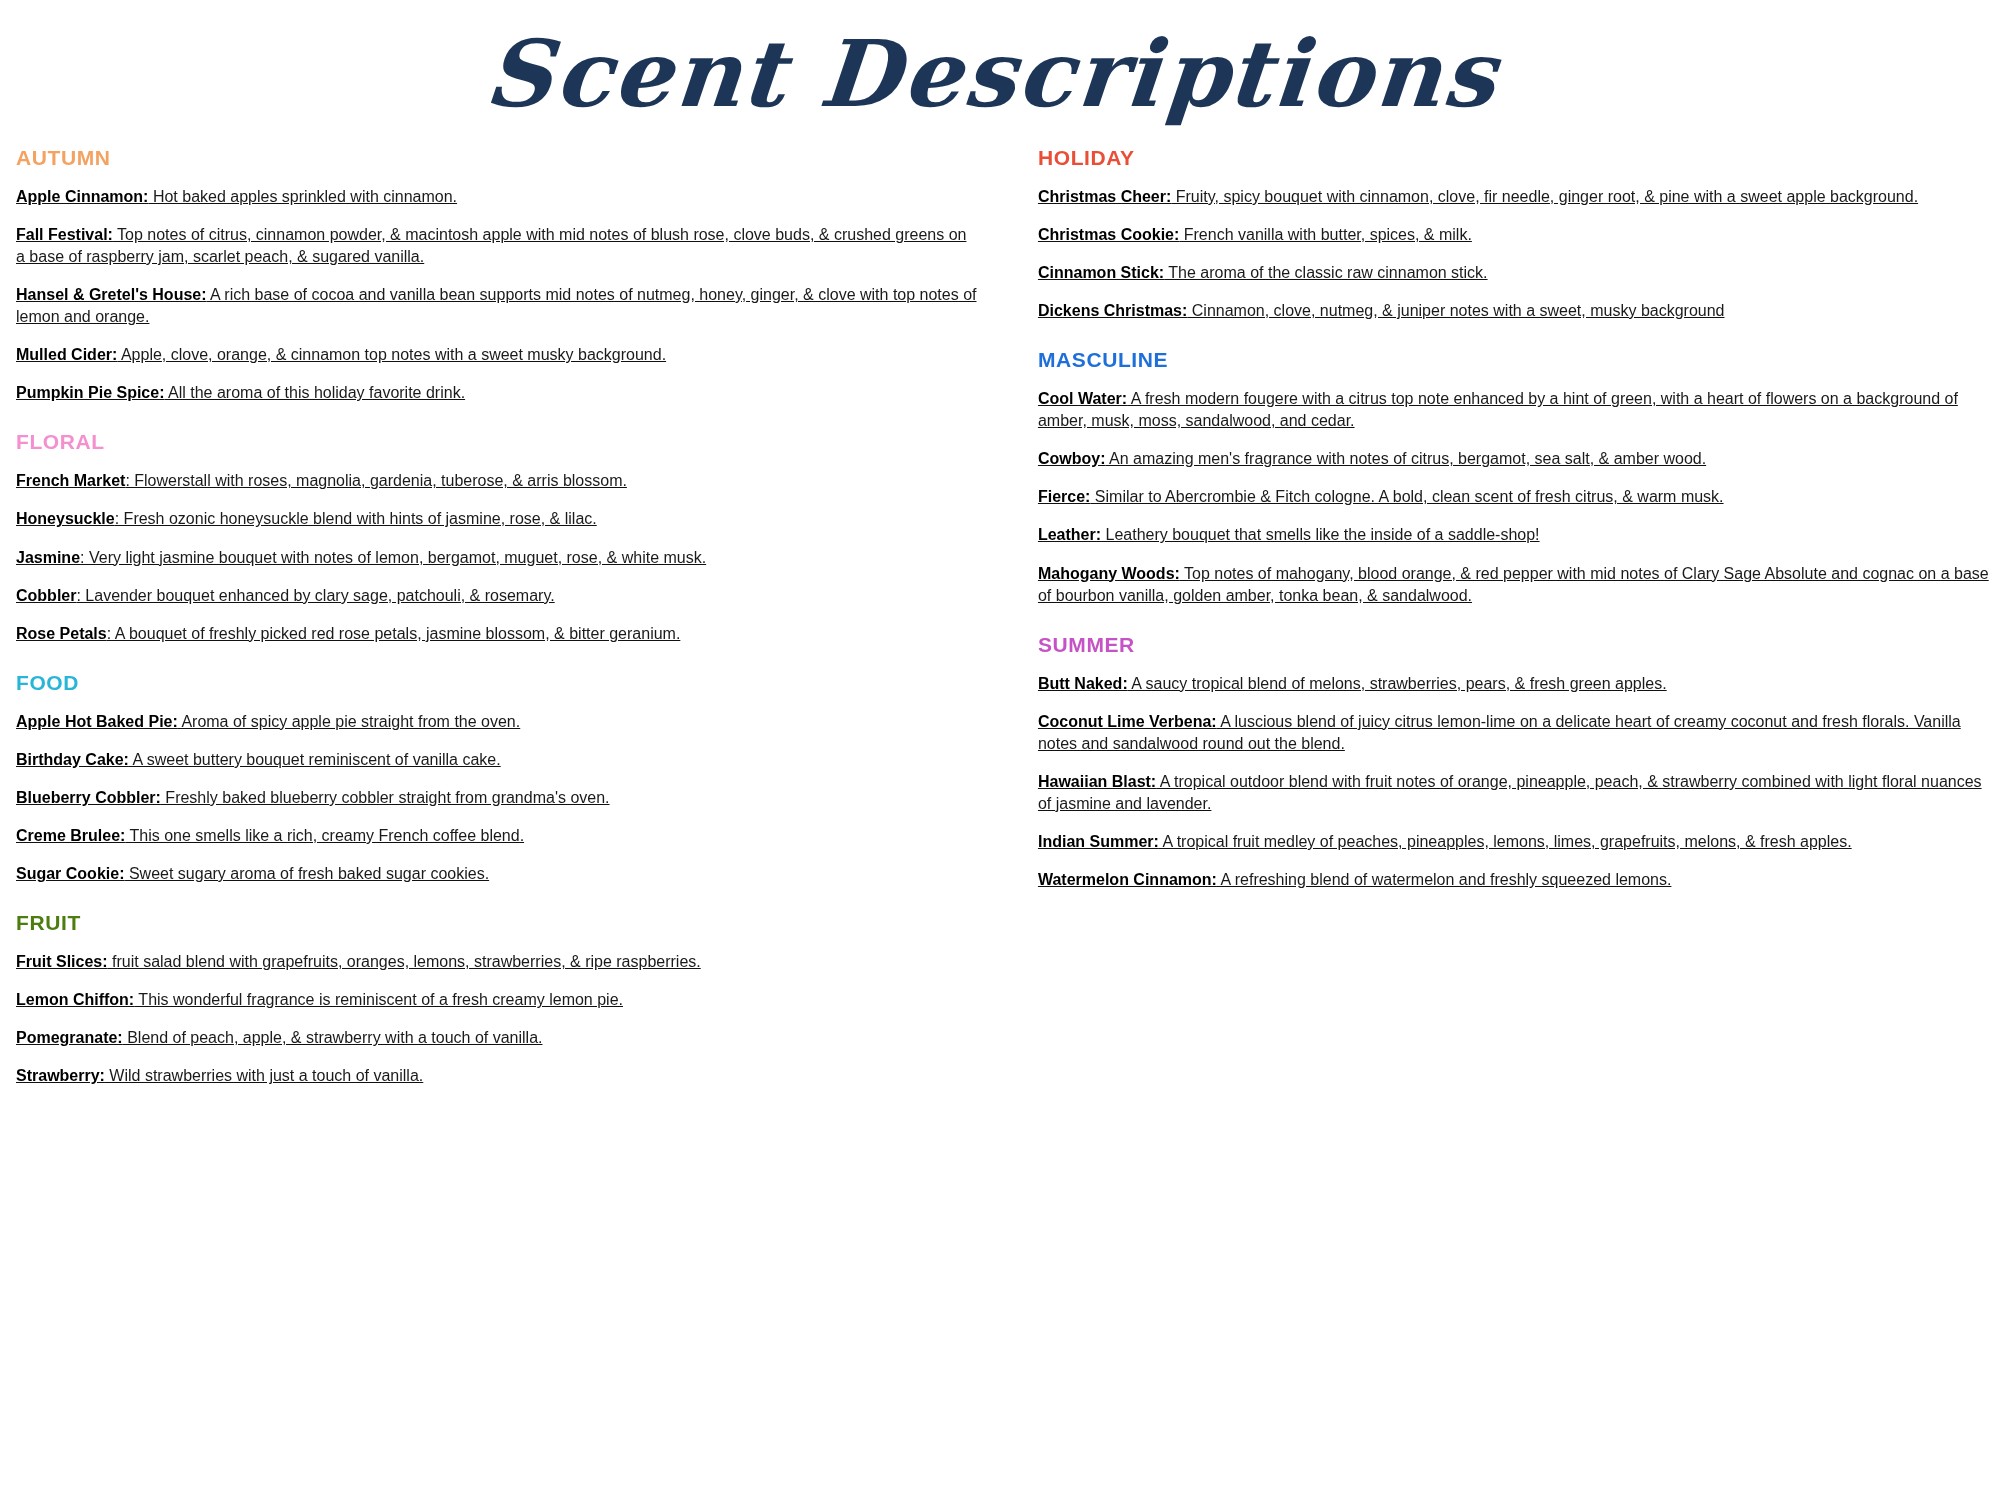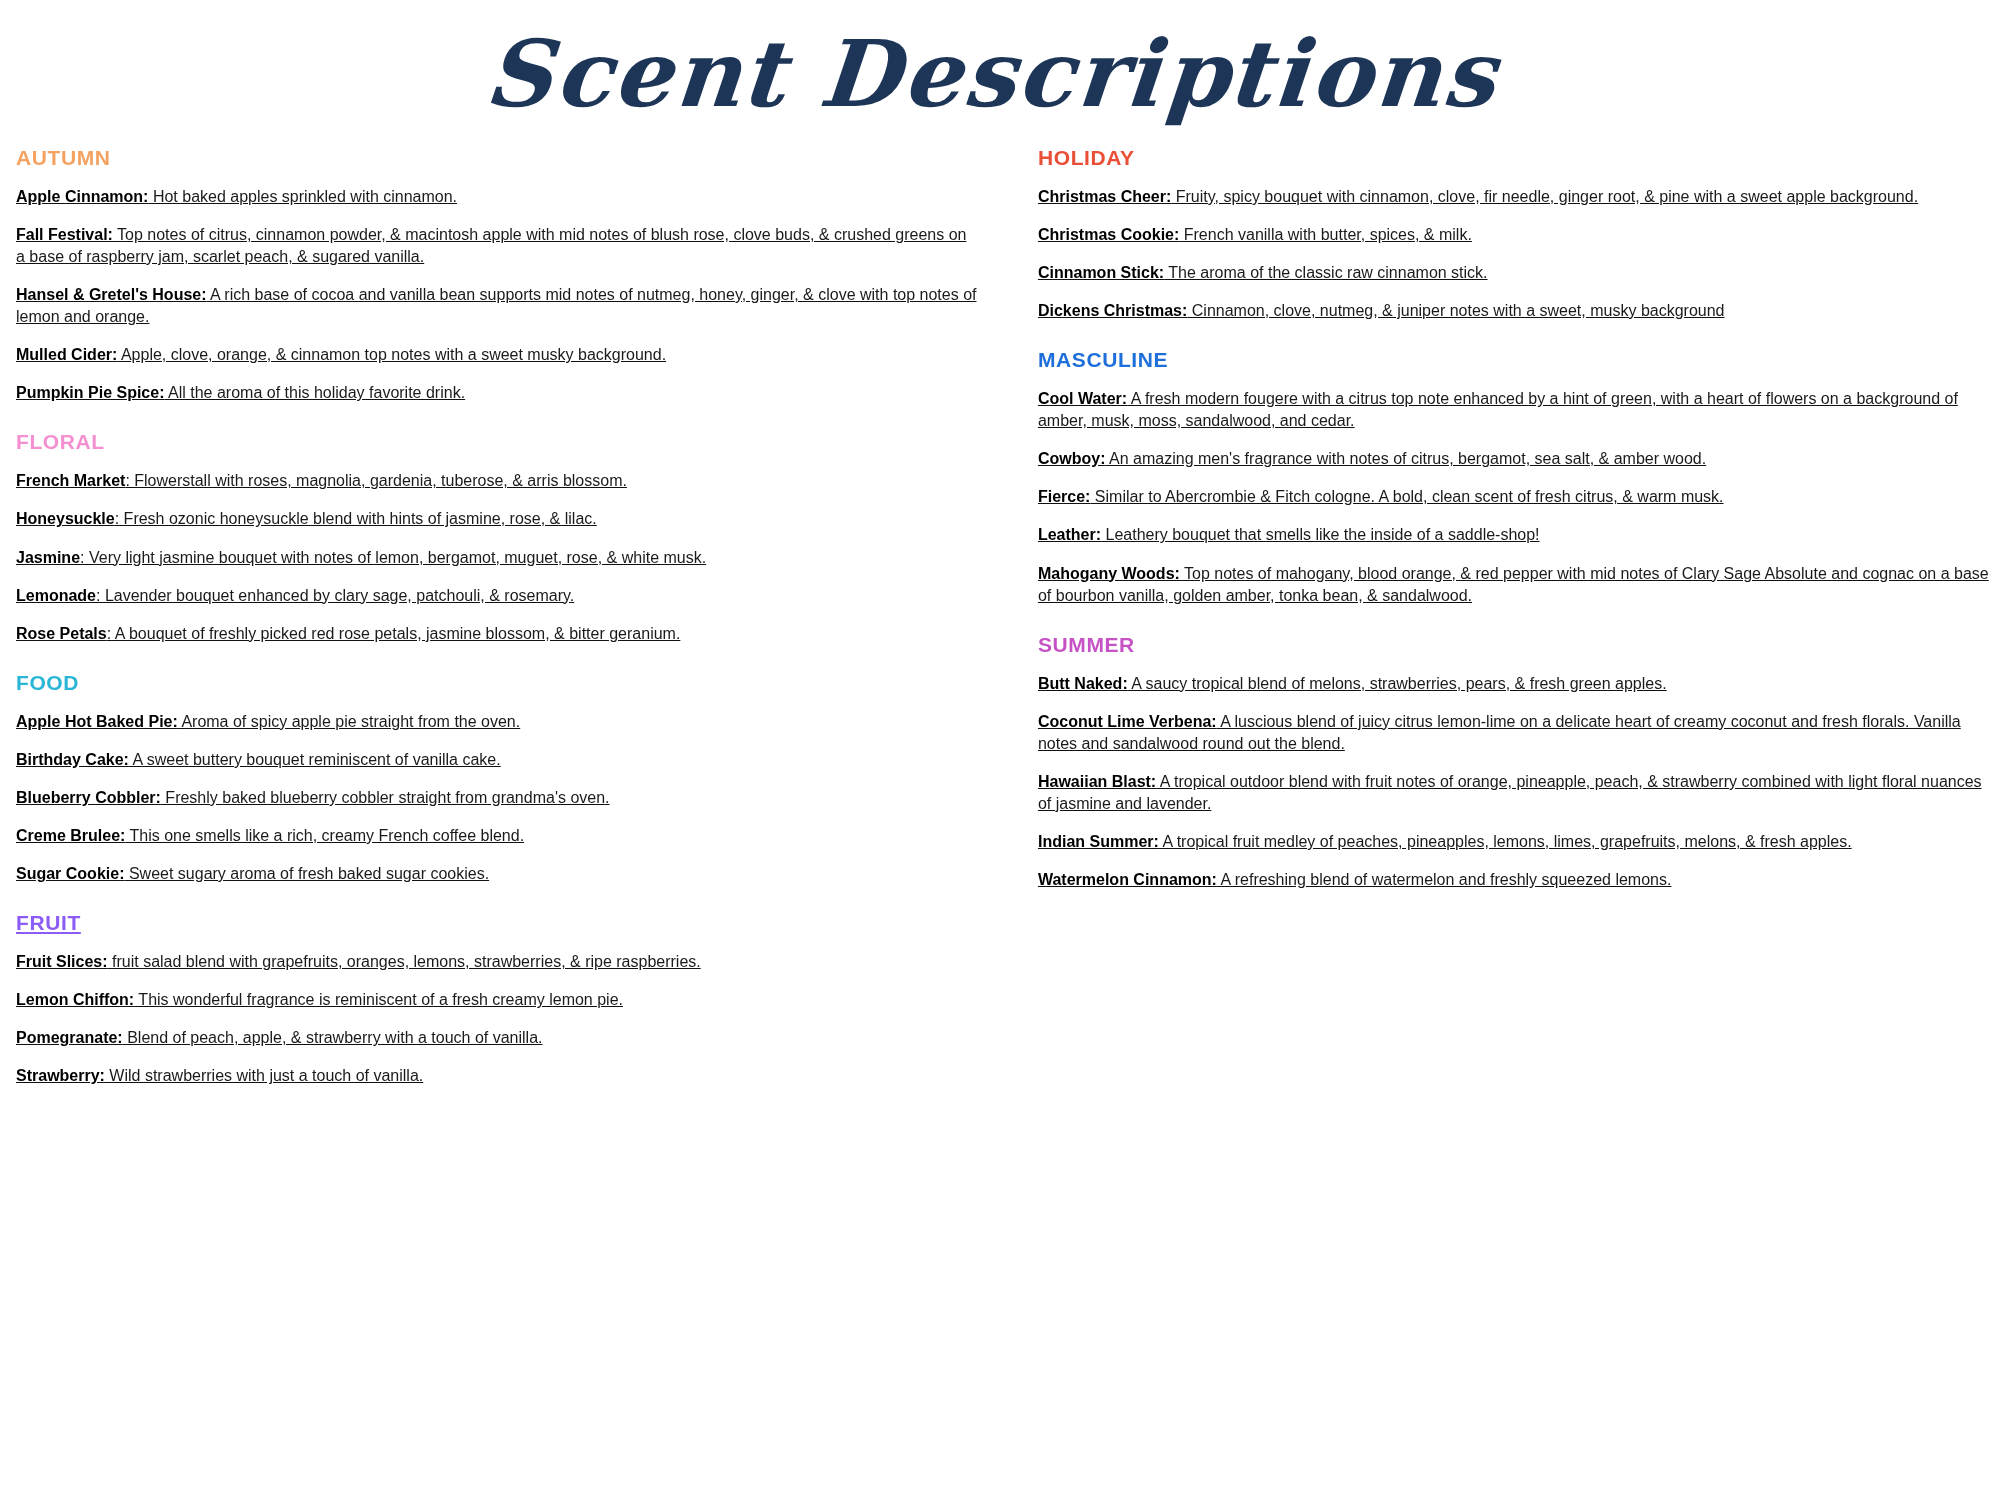--- a/index.html
+++ b/index.html
@@ -82,33 +82,33 @@
           <p class="entry"><span class="nm">Fall Festival:</span><span class="desc"> Top notes of citrus, cinnamon powder, &amp; macintosh apple with mid notes of blush rose, clove buds, &amp; crushed greens on a base of raspberry jam, scarlet peach, &amp; sugared vanilla.</span></p>
           <p class="entry"><span class="nm">Hansel &amp; Gretel's House:</span><span class="desc"> A rich base of cocoa and vanilla bean supports mid notes of nutmeg, honey, ginger, &amp; clove with top notes of lemon and orange.</span></p>
           <p class="entry"><span class="nm">Mulled Cider:</span><span class="desc"> Apple, clove, orange, &amp; cinnamon top notes with a sweet musky background.</span></p>
           <p class="entry"><span class="nm">Pumpkin Pie Spice:</span><span class="desc"> All the aroma of this holiday favorite drink.</span></p>
         </div>
         <div class="cat-block">
           <div class="cat-heading" style="color: rgb(244, 143, 208);">FLORAL</div>
           <p class="entry"><span class="nm">French Market</span><span class="desc">: Flowerstall with roses, magnolia, gardenia, tuberose, &amp; arris blossom.</span></p>
           <p class="entry"><span class="nm">Honeysuckle</span><span class="desc">: Fresh ozonic honeysuckle blend with hints of jasmine, rose, &amp; lilac.</span></p>
           <p class="entry"><span class="nm">Jasmine</span><span class="desc">: Very light jasmine bouquet with notes of lemon, bergamot, muguet, rose, &amp; white musk.</span></p>
-          <p class="entry"><span class="nm">Lemonade</span><span class="desc">: Lavender bouquet enhanced by clary sage, patchouli, &amp; rosemary.</span></p>
+          <p class="entry"><span class="nm">Cobbler</span><span class="desc">: Lavender bouquet enhanced by clary sage, patchouli, &amp; rosemary.</span></p>
           <p class="entry"><span class="nm">Rose Petals</span><span class="desc">: A bouquet of freshly picked red rose petals, jasmine blossom, &amp; bitter geranium.</span></p>
         </div>
         <div class="cat-block">
           <div class="cat-heading" style="color: rgb(41, 182, 214);">FOOD</div>
           <p class="entry"><span class="nm">Apple Hot Baked Pie:</span><span class="desc"> Aroma of spicy apple pie straight from the oven.</span></p>
           <p class="entry"><span class="nm">Birthday Cake:</span><span class="desc"> A sweet buttery bouquet reminiscent of vanilla cake.</span></p>
           <p class="entry"><span class="nm">Blueberry Cobbler:</span><span class="desc"> Freshly baked blueberry cobbler straight from grandma's oven.</span></p>
           <p class="entry"><span class="nm">Creme Brulee:</span><span class="desc"> This one smells like a rich, creamy French coffee blend.</span></p>
           <p class="entry"><span class="nm">Sugar Cookie:</span><span class="desc"> Sweet sugary aroma of fresh baked sugar cookies.</span></p>
         </div>
         <div class="cat-block">
-          <div class="cat-heading" style="color: #8b5cf6; text-decoration: underline;">FRUIT</div>
+          <div class="cat-heading" style="color: #4d7c0f;">FRUIT</div>
           <p class="entry"><span class="nm">Fruit Slices:</span><span class="desc"> fruit salad blend with grapefruits, oranges, lemons, strawberries, &amp; ripe raspberries.</span></p>
           <p class="entry"><span class="nm">Lemon Chiffon:</span><span class="desc"> This wonderful fragrance is reminiscent of a fresh creamy lemon pie.</span></p>
           <p class="entry"><span class="nm">Pomegranate:</span><span class="desc"> Blend of peach, apple, &amp; strawberry with a touch of vanilla.</span></p>
           <p class="entry"><span class="nm">Strawberry:</span><span class="desc"> Wild strawberries with just a touch of vanilla.</span></p>
         </div>
       </div>
     <div class="col right">
         <div class="cat-block">
           <div class="cat-heading" style="color: rgb(233, 79, 55);">HOLIDAY</div>
           <p class="entry"><span class="nm">Christmas Cheer:</span><span class="desc"> Fruity, spicy bouquet with cinnamon, clove, fir needle, ginger root, &amp; pine with a sweet apple background.</span></p>

